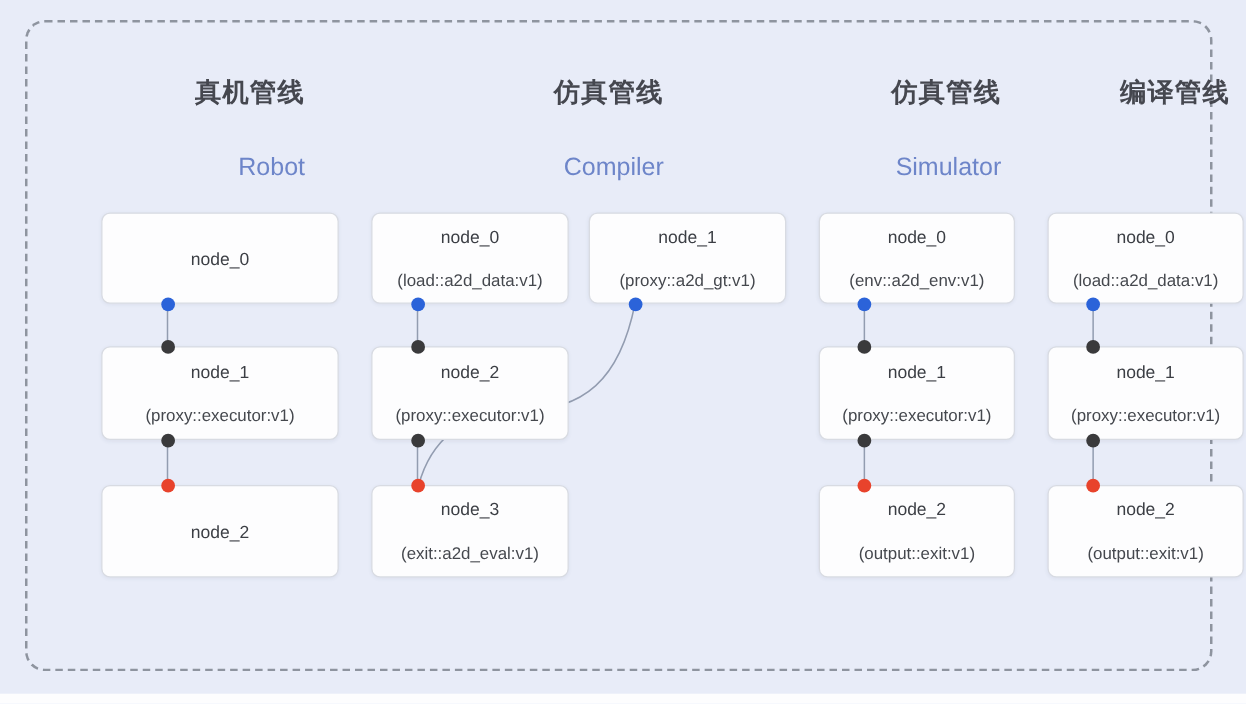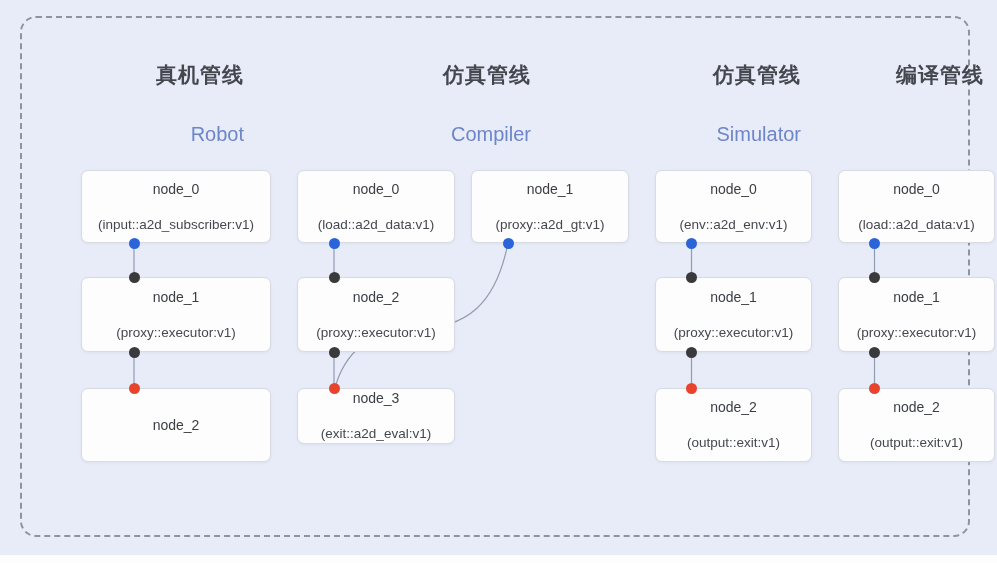--- a/index.html
+++ b/index.html
@@ -119,21 +119,20 @@
       <path d="M 508 243 C 496 303, 468 329, 413 329 C 370 329, 344 354, 335 388" fill="none" stroke="#929cb0" stroke-width="1.2"></path>
       <path d="M 691.5 243 L 691.5 277" fill="none" stroke="#929cb0" stroke-width="1.2"></path>
       <path d="M 691.5 352 L 691.5 388" fill="none" stroke="#929cb0" stroke-width="1.2"></path>
       <path d="M 874.5 243 L 874.5 277" fill="none" stroke="#929cb0" stroke-width="1.2"></path>
       <path d="M 874.5 352 L 874.5 388" fill="none" stroke="#929cb0" stroke-width="1.2"></path>
     </svg>
 
   <div id="node-layer">
       <div class="node-card" style="left: 39px; top: 170px; width: 190px; height: 73px;">
         <div class="node-name">node_0</div>
-        <div class="node-type">(input::a2d_subscriber:v1)</div>
       </div>
       <div class="port-dot" style="left: 128.5px; top: 237.5px; background: rgb(43, 99, 217);"></div>
       <div class="node-card" style="left: 39px; top: 277px; width: 190px; height: 75px;">
         <div class="node-name">node_1</div>
         <div class="node-type">(proxy::executor:v1)</div>
       </div>
       <div class="port-dot" style="left: 128.5px; top: 271.5px; background: rgb(58, 58, 60);"></div>
       <div class="port-dot" style="left: 128.5px; top: 346.5px; background: rgb(58, 58, 60);"></div>
       <div class="node-card" style="left: 39px; top: 388px; width: 190px; height: 74px;">
         <div class="node-name">node_2</div>
@@ -148,21 +147,21 @@
         <div class="node-name">node_1</div>
         <div class="node-type">(proxy::a2d_gt:v1)</div>
       </div>
       <div class="port-dot" style="left: 502.5px; top: 237.5px; background: rgb(43, 99, 217);"></div>
       <div class="node-card" style="left: 255px; top: 277px; width: 158px; height: 75px;">
         <div class="node-name">node_2</div>
         <div class="node-type">(proxy::executor:v1)</div>
       </div>
       <div class="port-dot" style="left: 328.5px; top: 271.5px; background: rgb(58, 58, 60);"></div>
       <div class="port-dot" style="left: 328.5px; top: 346.5px; background: rgb(58, 58, 60);"></div>
-      <div class="node-card" style="left: 255px; top: 388px; width: 158px; height: 56px;">
+      <div class="node-card" style="left: 255px; top: 388px; width: 158px; height: 74px;">
         <div class="node-name">node_3</div>
         <div class="node-type">(exit::a2d_eval:v1)</div>
       </div>
       <div class="port-dot" style="left: 328.5px; top: 382.5px; background: rgb(232, 67, 44);"></div>
       <div class="node-card" style="left: 613px; top: 170px; width: 157px; height: 73px;">
         <div class="node-name">node_0</div>
         <div class="node-type">(env::a2d_env:v1)</div>
       </div>
       <div class="port-dot" style="left: 686px; top: 237.5px; background: rgb(43, 99, 217);"></div>
       <div class="node-card" style="left: 613px; top: 277px; width: 157px; height: 75px;">

